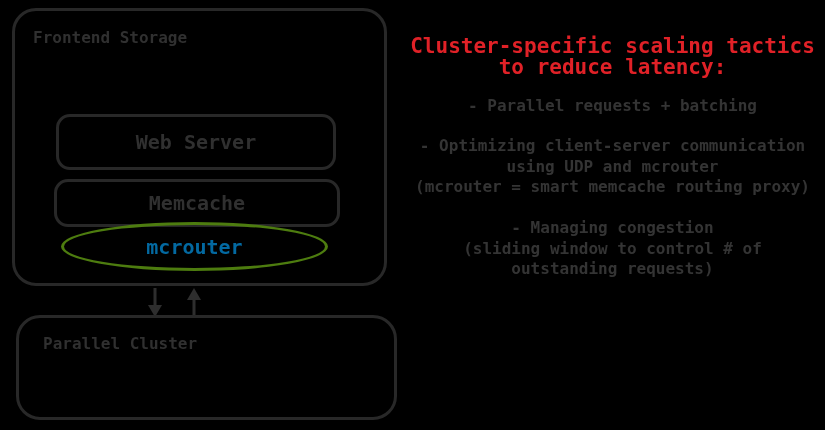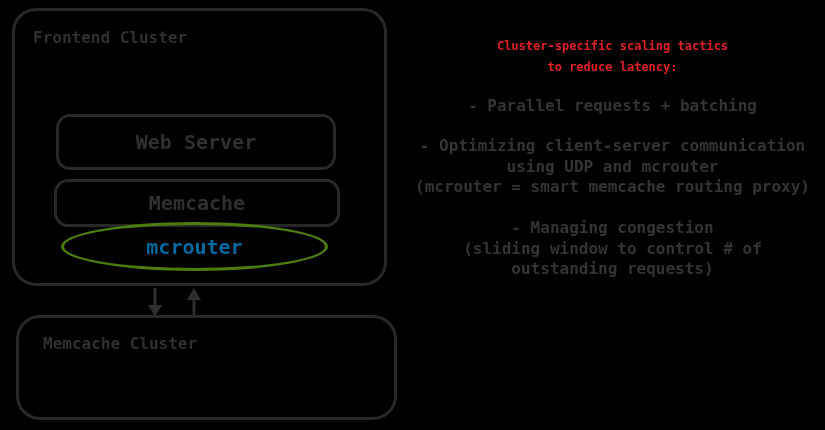--- a/index.html
+++ b/index.html
@@ -81,21 +81,21 @@
   .notes-pane {
     position: absolute;
     left: 400px; top: 0;
     width: 425px; height: 430px;
   }
   .notes-heading {
     position: absolute;
     left: 0; right: 0;
     top: 36px;
     text-align: center;
-    font-size: 12px;
+    font-size: 21px;
     line-height: 20.5px;
     color: #e02127;
     white-space: pre-line;
   }
   .notes-bullet {
     position: absolute;
     left: 0; right: 0;
     text-align: center;
     font-size: 16px;
     line-height: 20.5px;
@@ -105,21 +105,21 @@
   .bullet-0 { top: 96px; }
   .bullet-1 { top: 136px; }
   .bullet-2 { top: 218px; }
 </style>
 </head>
 <body>
 
 <div class="stage">
 
   <div class="cluster-box frontend-box">
-    <div class="cluster-title frontend-title">Frontend Cluster</div>
+    <div class="cluster-title frontend-title">Frontend Storage</div>
 
     <div class="node web-node">
       <span>Web Server</span>
     </div>
 
     <div class="node mem-node">
       <span>Memcache</span>
     </div>
 
     <div class="ellipse-node">
@@ -132,21 +132,21 @@
       <line x1="155" y1="288" x2="155" y2="307" stroke-width="3"></line>
       <polygon points="148,305 162,305 155,317" stroke="none"></polygon>
     </g>
     <g stroke="#2e2e2e" fill="#2e2e2e">
       <polygon points="194,288 187,300 201,300" stroke="none"></polygon>
       <line x1="194" y1="299" x2="194" y2="318" stroke-width="3"></line>
     </g>
   </svg>
 
   <div class="cluster-box storage-box">
-    <div class="cluster-title storage-title">Memcache Cluster</div>
+    <div class="cluster-title storage-title">Parallel Cluster</div>
 
   </div>
 
   <div class="notes-pane">
     <div class="notes-heading">Cluster-specific scaling tactics
 to reduce latency:</div>
     <div class="notes-bullet bullet-0">- Parallel requests + batching</div>
     <div class="notes-bullet bullet-1">- Optimizing client-server communication
 using UDP and mcrouter
 (mcrouter = smart memcache routing proxy)</div>

